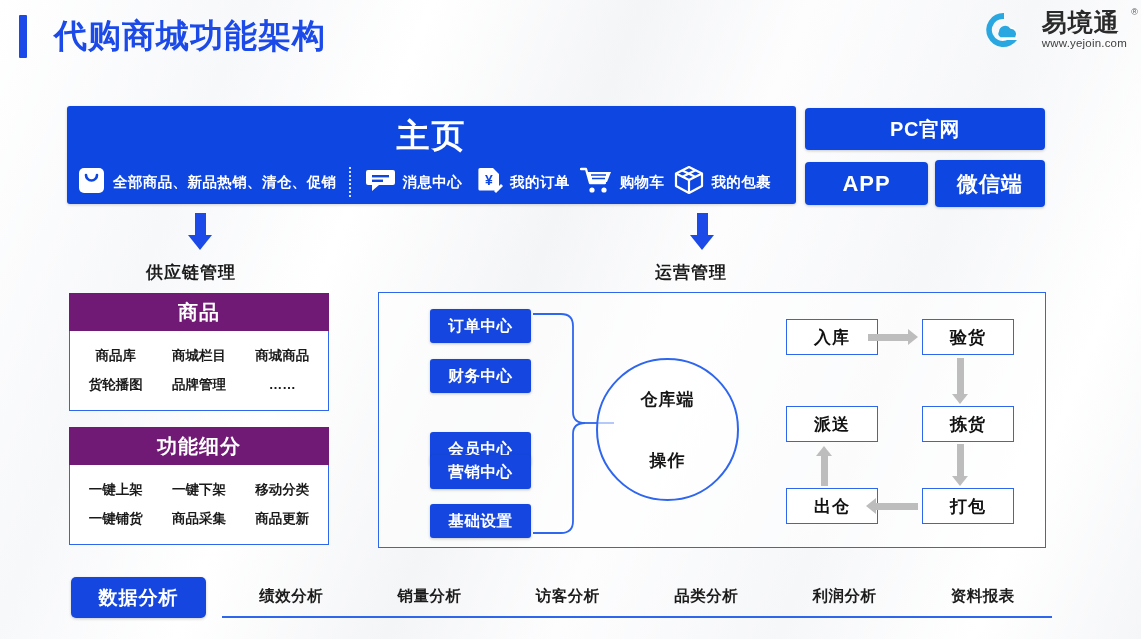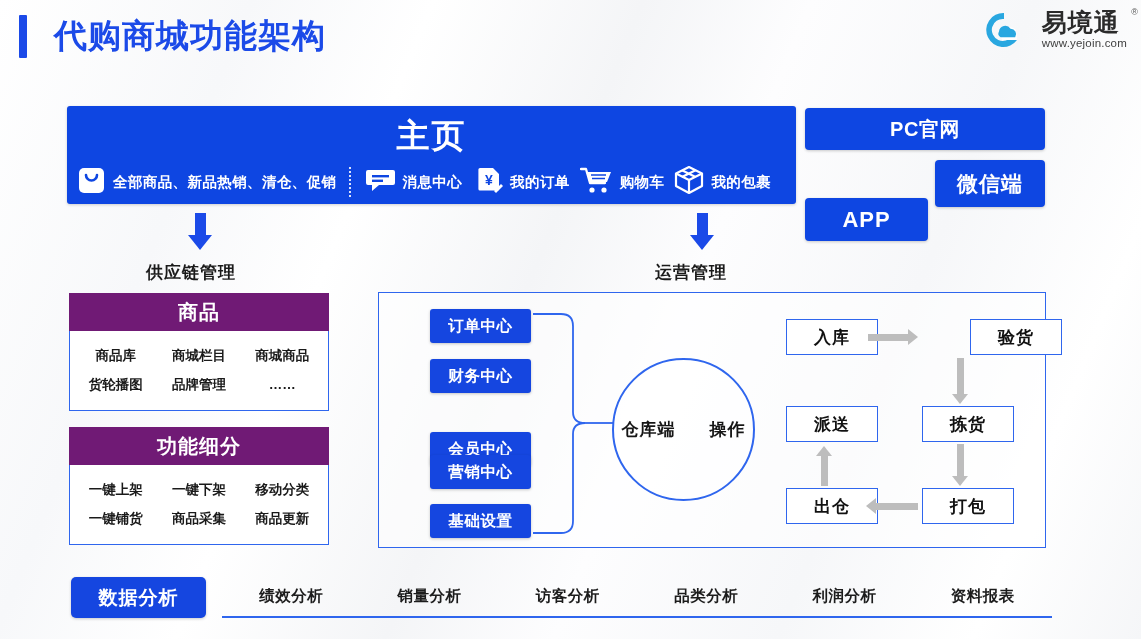--- a/index.html
+++ b/index.html
@@ -62,21 +62,21 @@
   .pc-btn {
     position: absolute; left: 805px; top: 108px; width: 240px; height: 42px;
     background: #0e46e2; border-radius: 4px; box-shadow: 0 1px 3px rgba(0,0,0,.2);
     display: flex; align-items: center; justify-content: center;
     color: #fff; font-size: 20px; font-weight: bold; letter-spacing: .5px;
   }
   .app-btn {
     position: absolute; left: 805px; top: 162px; width: 123px; height: 43px;
     background: #0e46e2; border-radius: 4px; box-shadow: 0 1px 3px rgba(0,0,0,.2);
     display: flex; align-items: center; justify-content: center;
-    color: #fff; font-size: 22px; font-weight: bold; letter-spacing: 1px; margin-top: 36px;
+    color: #fff; font-size: 22px; font-weight: bold; letter-spacing: 1px;
   }
   .wx-btn {
     position: absolute; left: 935px; top: 160px; width: 110px; height: 47px;
     background: #0e46e2; border-radius: 4px; box-shadow: 0 1px 3px rgba(0,0,0,.2);
     display: flex; align-items: center; justify-content: center;
     color: #fff; font-size: 21px; font-weight: bold; letter-spacing: 1px;
   }
 
   
   .down-arrow { position: absolute; width: 24px; }
@@ -121,37 +121,37 @@
     position: absolute; left: 430px; width: 101px; height: 34px;
     background: #1546e0; border-radius: 3px; box-shadow: 0 1px 3px rgba(0,0,0,.22);
     display: flex; align-items: center; justify-content: center;
     color: #fff; font-size: 15.5px; font-weight: bold; letter-spacing: .6px;
   }
   .ops-b0 { top: 309px; } .ops-b1 { top: 359px; } .ops-b2 { top: 432px; }
   .ops-b3 { top: 455px; } .ops-b4 { top: 504px; }
 
   .brace { position: absolute; left: 531px; top: 309px; width: 85px; height: 229px; }
   .circle {
-    position: absolute; left: 612px; top: 358px; width: 143px; height: 143px;
+    position: absolute; left: 596px; top: 358px; width: 143px; height: 143px;
     border: 2px solid #2f66ee; border-radius: 50%;
-    display: flex; flex-direction: row; align-items: center; justify-content: center;
+    display: flex; flex-direction: column; align-items: center; justify-content: center;
     background: rgba(255,255,255,.6);
     gap: 34px;
   }
   .circle span { font-size: 17px; color: #161616; font-weight: bold; line-height: 27px; letter-spacing: 1px; }
 
   
   .wh-box {
     position: absolute; width: 92px; height: 36px;
     border: 1.6px solid #2f66ee; background: #fff;
     display: flex; align-items: center; justify-content: center;
     font-size: 17px; font-weight: bold; color: #111; letter-spacing: 1px;
   }
   .wh-in  { left: 786px; top: 319px; }
-  .wh-chk { left: 970px; top: 319px; }
+  .wh-chk { left: 922px; top: 319px; }
   .wh-del { left: 786px; top: 406px; }
   .wh-pick{ left: 922px; top: 406px; }
   .wh-out { left: 786px; top: 488px; }
   .wh-pack{ left: 922px; top: 488px; }
 
   .ar { position: absolute; }
   .ar-h { height: 10px; display: flex; align-items: center; }
   .ar-h .bar { height: 7px; background: #bdbdbd; flex: 1 1 auto; }
   .ar-h .tipr { width: 0; height: 0; border-top: 8px solid transparent; border-bottom: 8px solid transparent; border-left: 10px solid #bdbdbd; }
   .ar-h .tipl { width: 0; height: 0; border-top: 8px solid transparent; border-bottom: 8px solid transparent; border-right: 10px solid #bdbdbd; }

